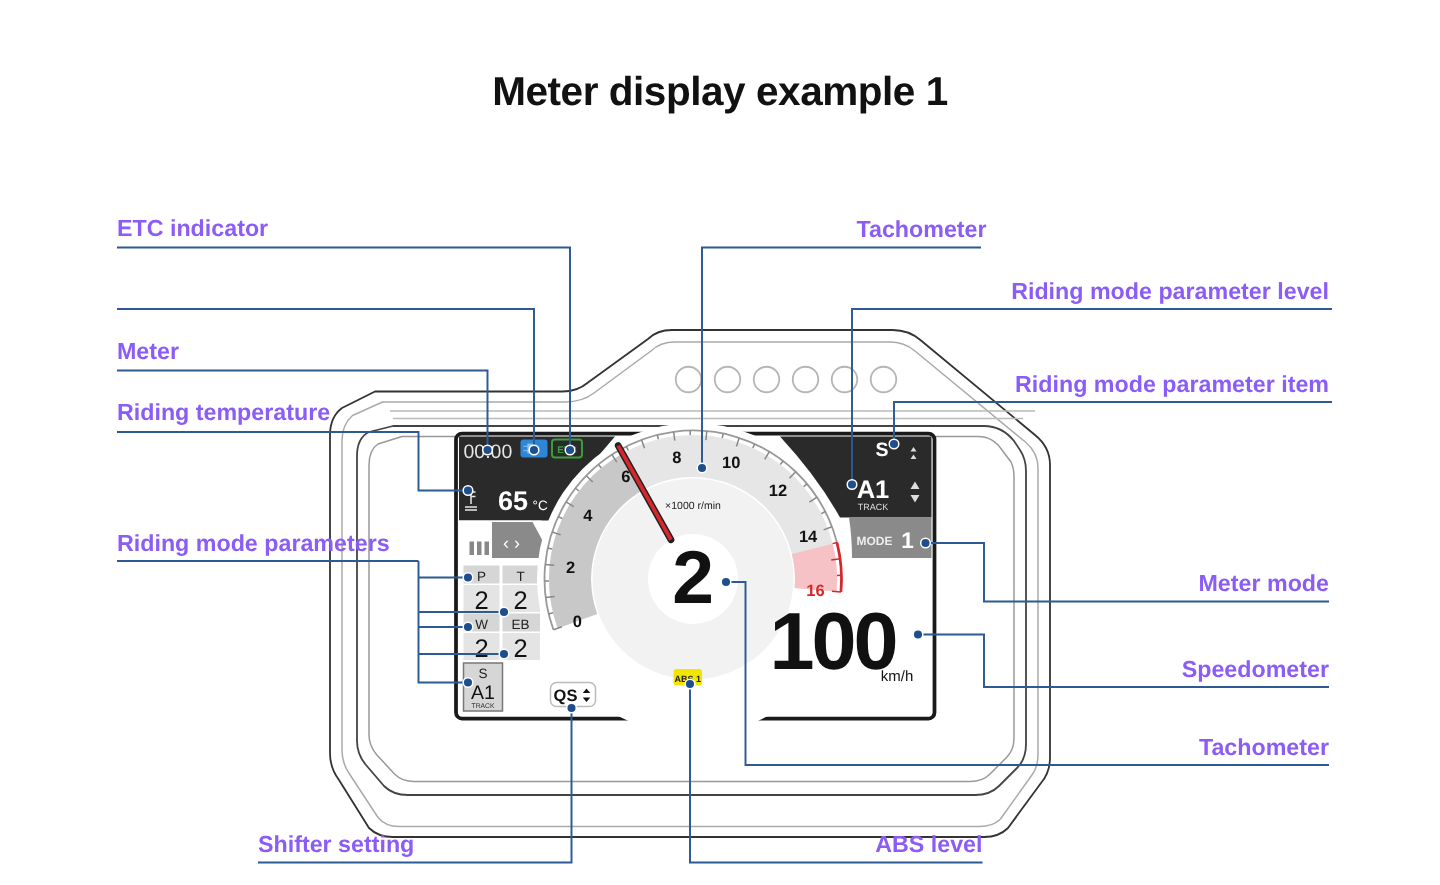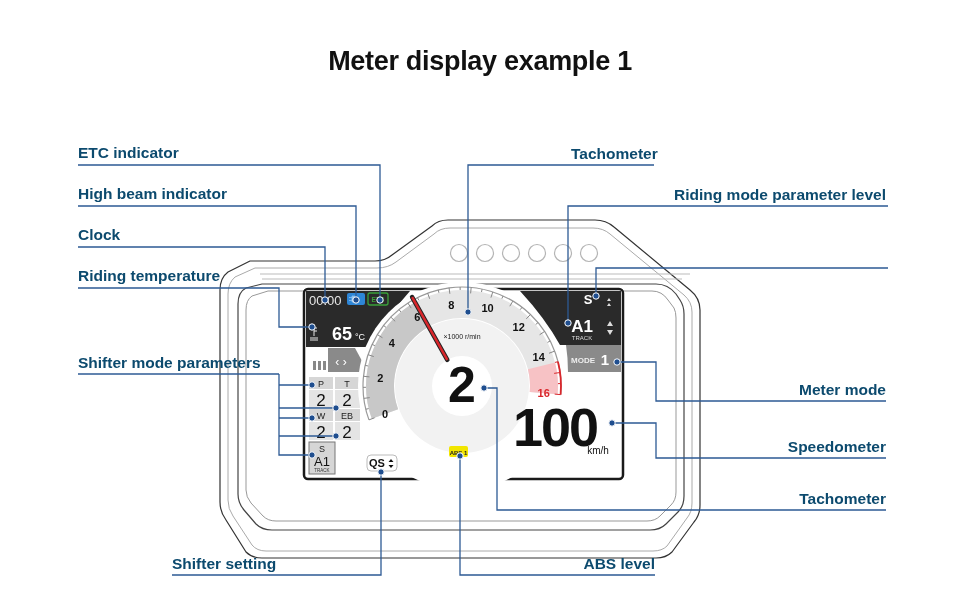--- a/index.html
+++ b/index.html
@@ -1,19 +1,19 @@
 <!DOCTYPE html>
 <html><head>
 <meta charset="utf-8">
 <style>
   html, body { margin: 0; padding: 0; background: #ffffff; }
   body { width: 960px; height: 590px; position: relative; overflow: hidden; font-family: "Liberation Sans", sans-serif; }
   #stage { position: absolute; left: 0; top: 0; width: 960px; height: 590px; }
   .title { position: absolute; left: 0; top: 46px; width: 960px; text-align: center; font-size: 27px; font-weight: bold; color: #111; letter-spacing: -0.3px; }
-  .lbl { position: absolute; font-size: 15.5px; font-weight: bold; color: #0c4a6e; white-space: nowrap; }
+  .lbl { position: absolute; font-size: 15.5px; font-weight: bold; color: #8b5cf6; white-space: nowrap; }
   .lbl.r { }
   svg text { font-family: "Liberation Sans", sans-serif; }
 </style>
 </head>
 <body>
 
 <div id="stage">
   <div class="title">Meter display example 1</div>
 
   <svg id="art" width="960" height="590" viewBox="0 0 960 590" style="position:absolute;left:0;top:0">
@@ -199,24 +199,24 @@
       <circle cx="596" cy="296" r="3.2"></circle>
       <circle cx="617" cy="362" r="3.2"></circle>
       <circle cx="612" cy="423" r="3.2"></circle>
       <circle cx="484" cy="388" r="3.2"></circle>
       <circle cx="381" cy="472" r="3.2"></circle>
       <circle cx="460" cy="456" r="3.2"></circle>
     </g>
   </svg>
 
   <div class="lbl" style="left:78px;top:144px">ETC indicator</div>
-  <div class="lbl" style="left:78px;top:185px">High beam indicator</div>
-  <div class="lbl" style="left:78px;top:226px">Clock</div>
+  <div class="lbl" style="left:78px;top:226px">Meter</div>
   <div class="lbl" style="left:78px;top:267px">Riding temperature</div>
-  <div class="lbl" style="left:78px;top:354px">Shifter mode parameters</div>
+  <div class="lbl" style="left:78px;top:354px">Riding mode parameters</div>
   <div class="lbl" style="left:571px;top:145px">Tachometer</div>
   <div class="lbl r" style="right:74px;top:186px">Riding mode parameter level</div>
+  <div class="lbl r" style="right:74px;top:248px">Riding mode parameter item</div>
   <div class="lbl r" style="right:74px;top:381px">Meter mode</div>
   <div class="lbl r" style="right:74px;top:438px">Speedometer</div>
   <div class="lbl r" style="right:74px;top:490px">Tachometer</div>
   <div class="lbl" style="left:172px;top:555px">Shifter setting</div>
   <div class="lbl r" style="right:305px;top:555px">ABS level</div>
 </div>
 
 </body></html>

